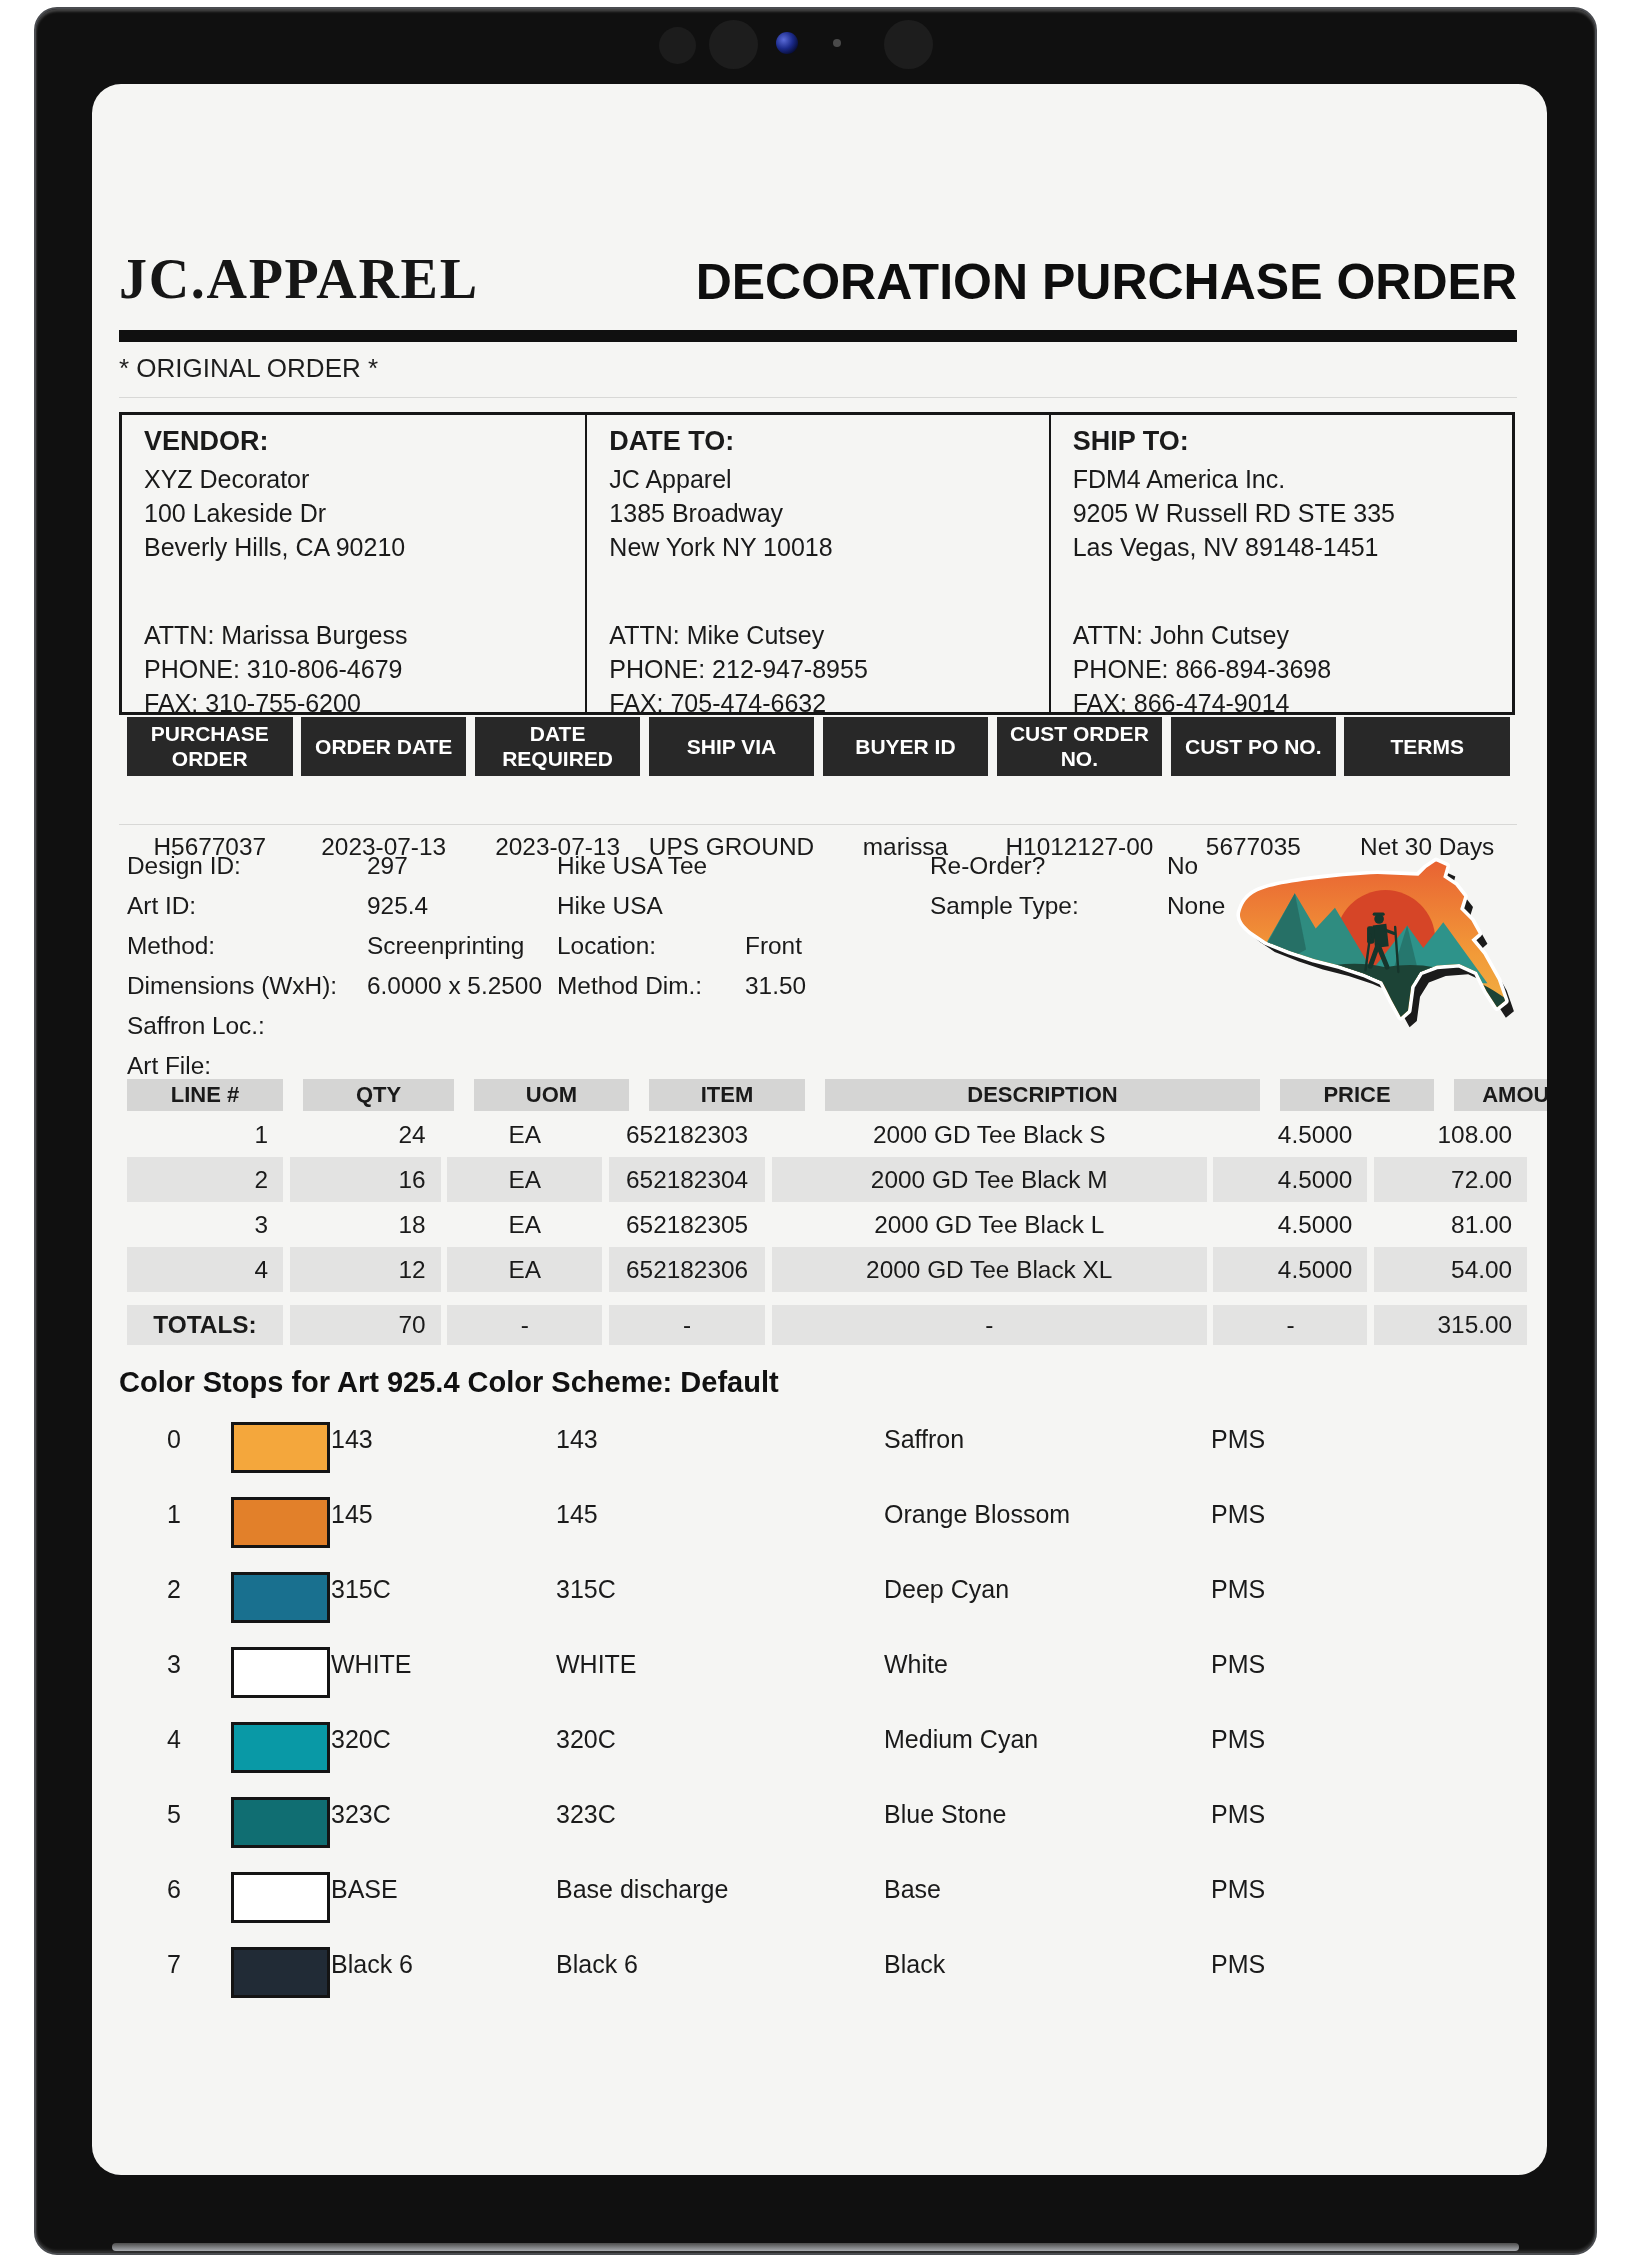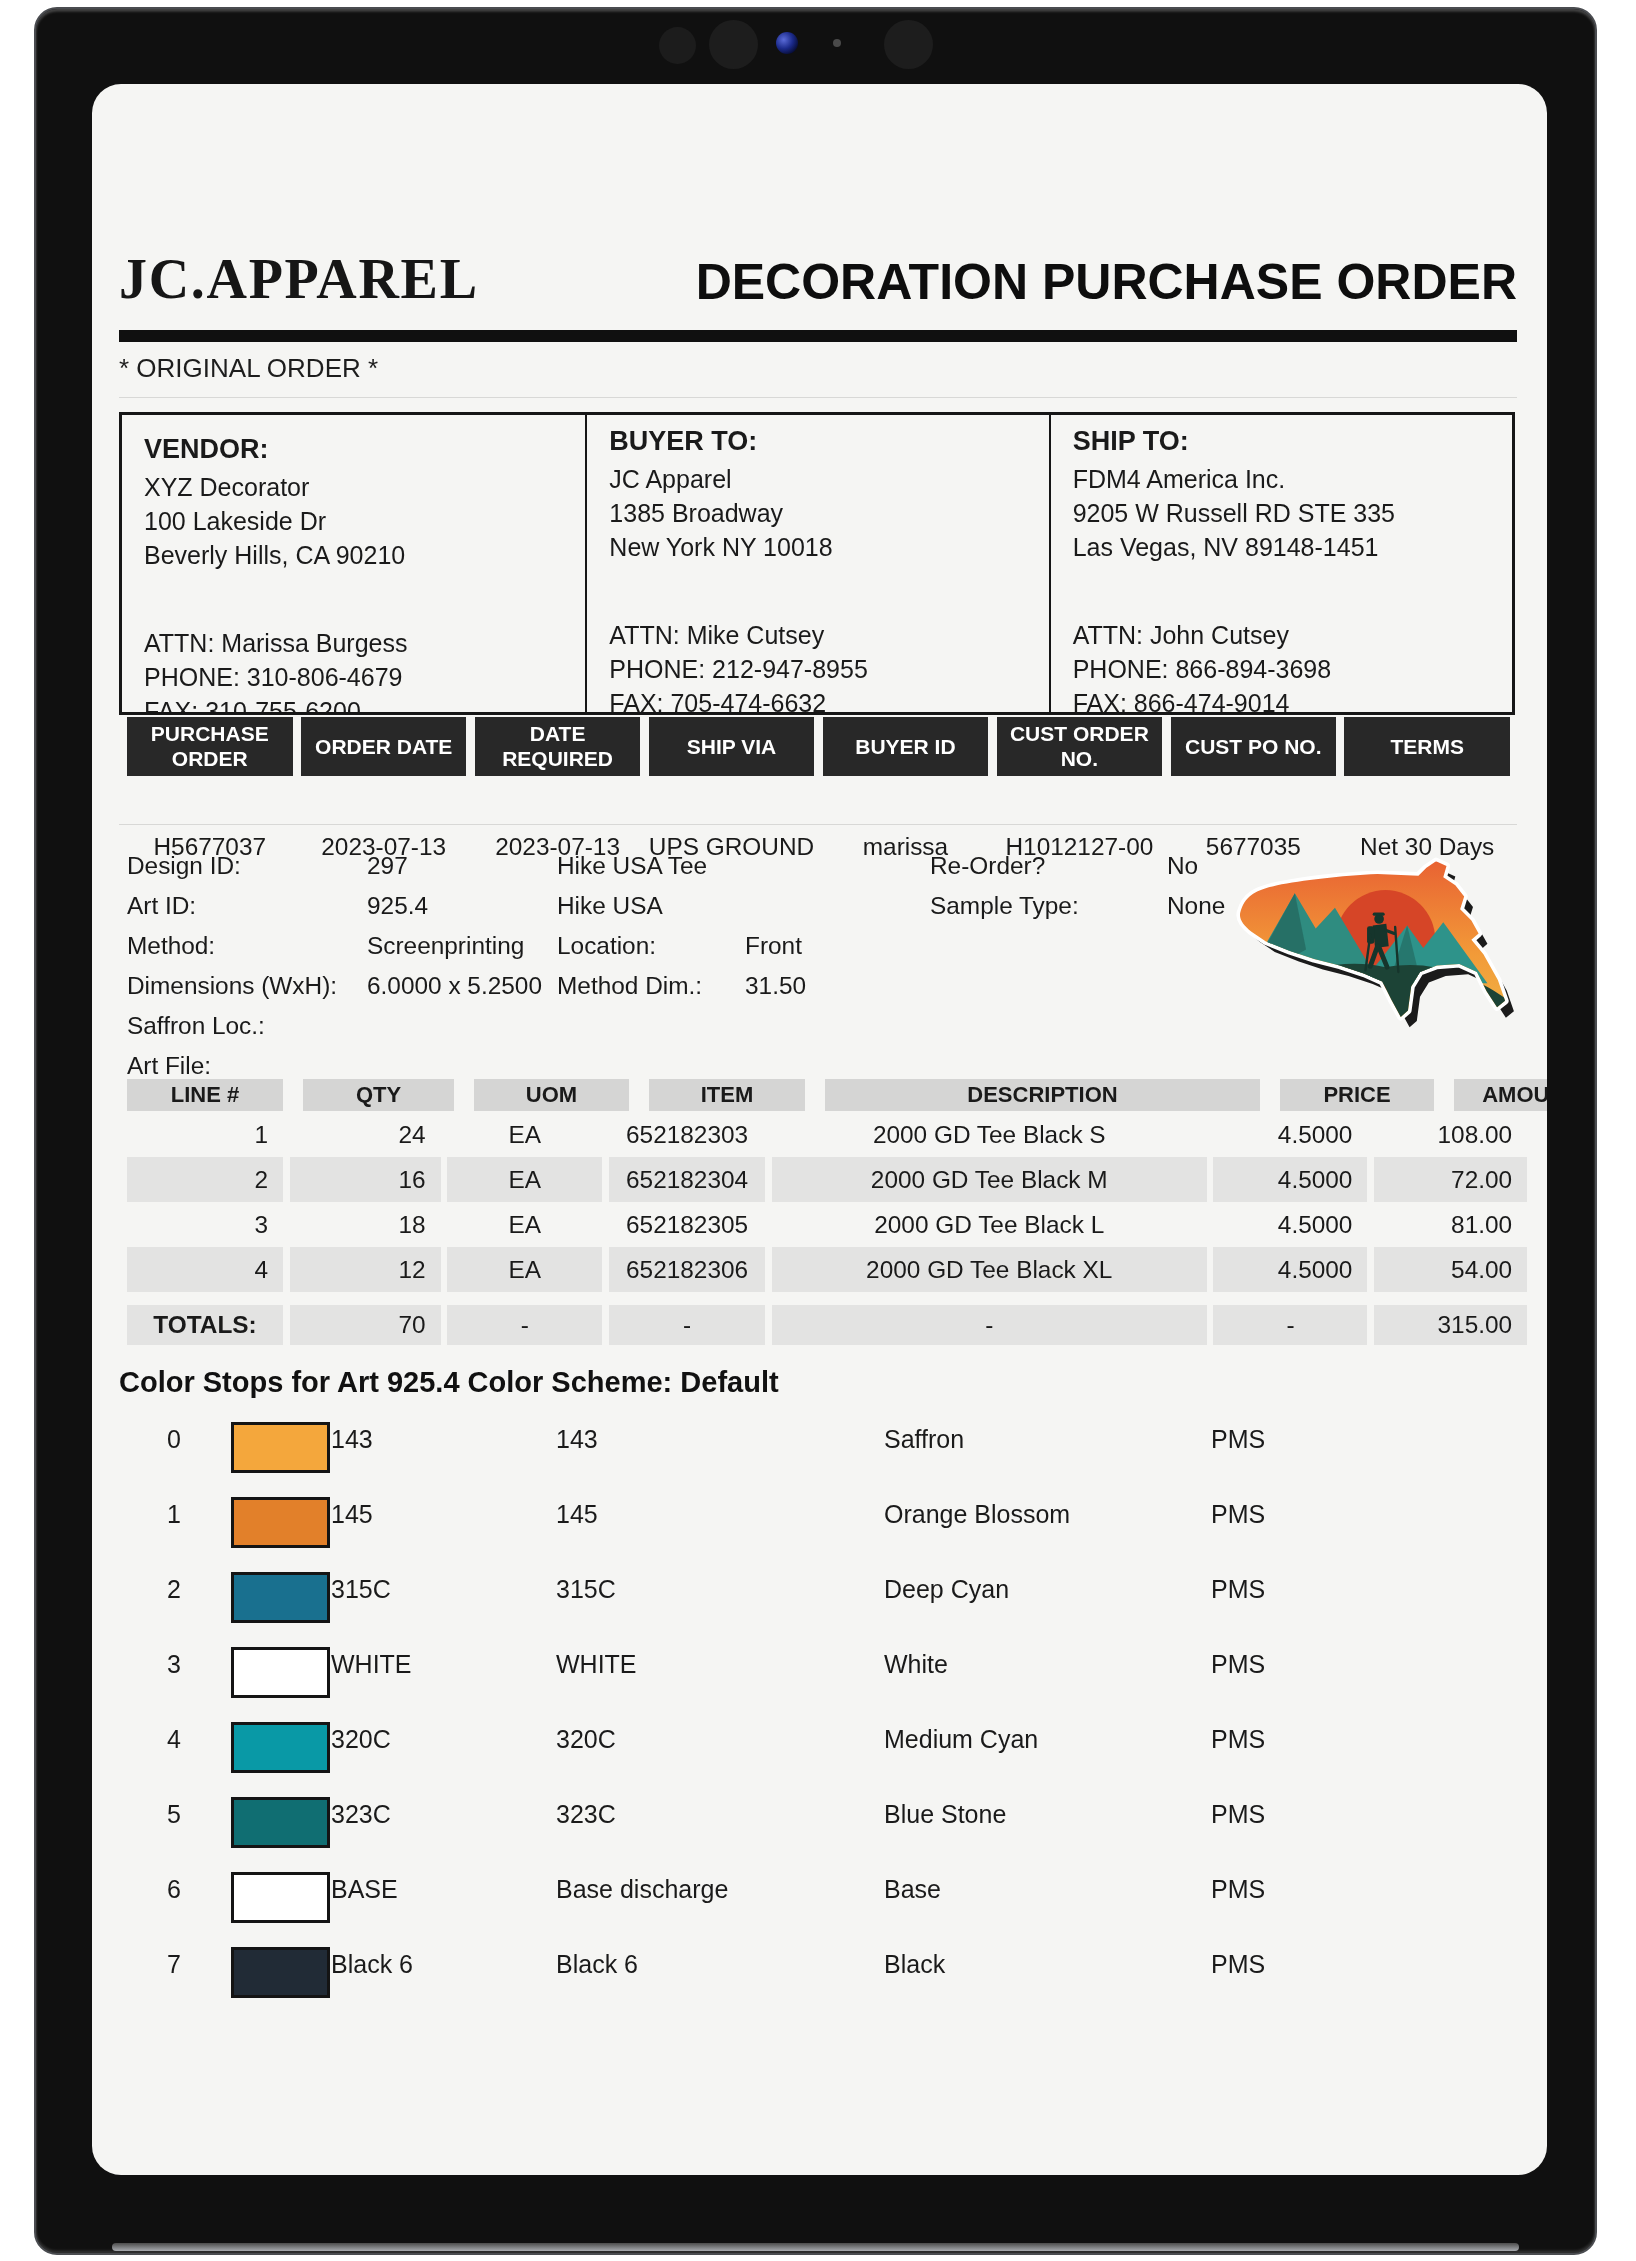--- a/index.html
+++ b/index.html
@@ -30,21 +30,21 @@
   .doc-title{font-size:50px;font-weight:700;color:#0e0e0e;letter-spacing:0px;white-space:nowrap;}
   .black-bar{position:absolute;top:246px;left:27px;right:30px;height:12.6px;background:#101010;}
   .order-status{position:absolute;top:269px;left:27px;font-size:26px;color:#1d1d1d;}
   .hair{position:absolute;left:27px;right:30px;height:1.7px;background:#d8d8d6;}
   .hair1{top:313px;}
   .hair2{top:740px;}
   
   .parties{position:absolute;top:328px;left:27px;right:32px;height:303px;border:3.4px solid #161616;
            box-sizing:border-box;display:grid;grid-template-columns:1fr 1fr 1fr;background:transparent;}
   .party{border-left:2.5px solid #161616;padding:11.8px 8.4px 0 22px;overflow:hidden;}
-  .party:first-child{border-left:none;margin-top:8px;}
+  .party:first-child{border-left:none;}
   .party-heading{font-weight:700;font-size:27px;margin-bottom:5px;}
   .party-line{font-size:25px;line-height:34px;white-space:nowrap;}
   .party-spacer{height:54px;}
   
   .po{position:absolute;top:633px;left:35px;right:37px;}
   .po-head,.po-vals{display:grid;grid-template-columns:repeat(8,1fr);gap:8.4px;}
   .po-th{background:#282828;color:#ffffff;font-weight:700;font-size:21px;line-height:25px;text-align:center;
          height:59px;display:flex;align-items:center;justify-content:center;padding:0 11.8px;box-sizing:border-box;}
   .po-vals{margin-top:6.7px;}
   .po-td{text-align:center;font-size:24.4px;padding-top:5px;white-space:nowrap;margin-top:46px;}
@@ -106,21 +106,21 @@
               <div class="party-heading">VENDOR:</div>
               <div class="party-line">XYZ Decorator</div>
               <div class="party-line">100 Lakeside Dr</div>
               <div class="party-line">Beverly Hills, CA 90210</div>
               <div class="party-spacer"></div>
               <div class="party-line">ATTN: Marissa Burgess</div>
               <div class="party-line">PHONE: 310-806-4679</div>
               <div class="party-line">FAX: 310-755-6200</div>
             </div>
             <div class="party">
-              <div class="party-heading">BUYER TO:</div>
+              <div class="party-heading">DATE TO:</div>
               <div class="party-line">JC Apparel</div>
               <div class="party-line">1385 Broadway</div>
               <div class="party-line">New York NY 10018</div>
               <div class="party-spacer"></div>
               <div class="party-line">ATTN: Mike Cutsey</div>
               <div class="party-line">PHONE: 212-947-8955</div>
               <div class="party-line">FAX: 705-474-6632</div>
             </div>
             <div class="party">
               <div class="party-heading">SHIP TO:</div>

